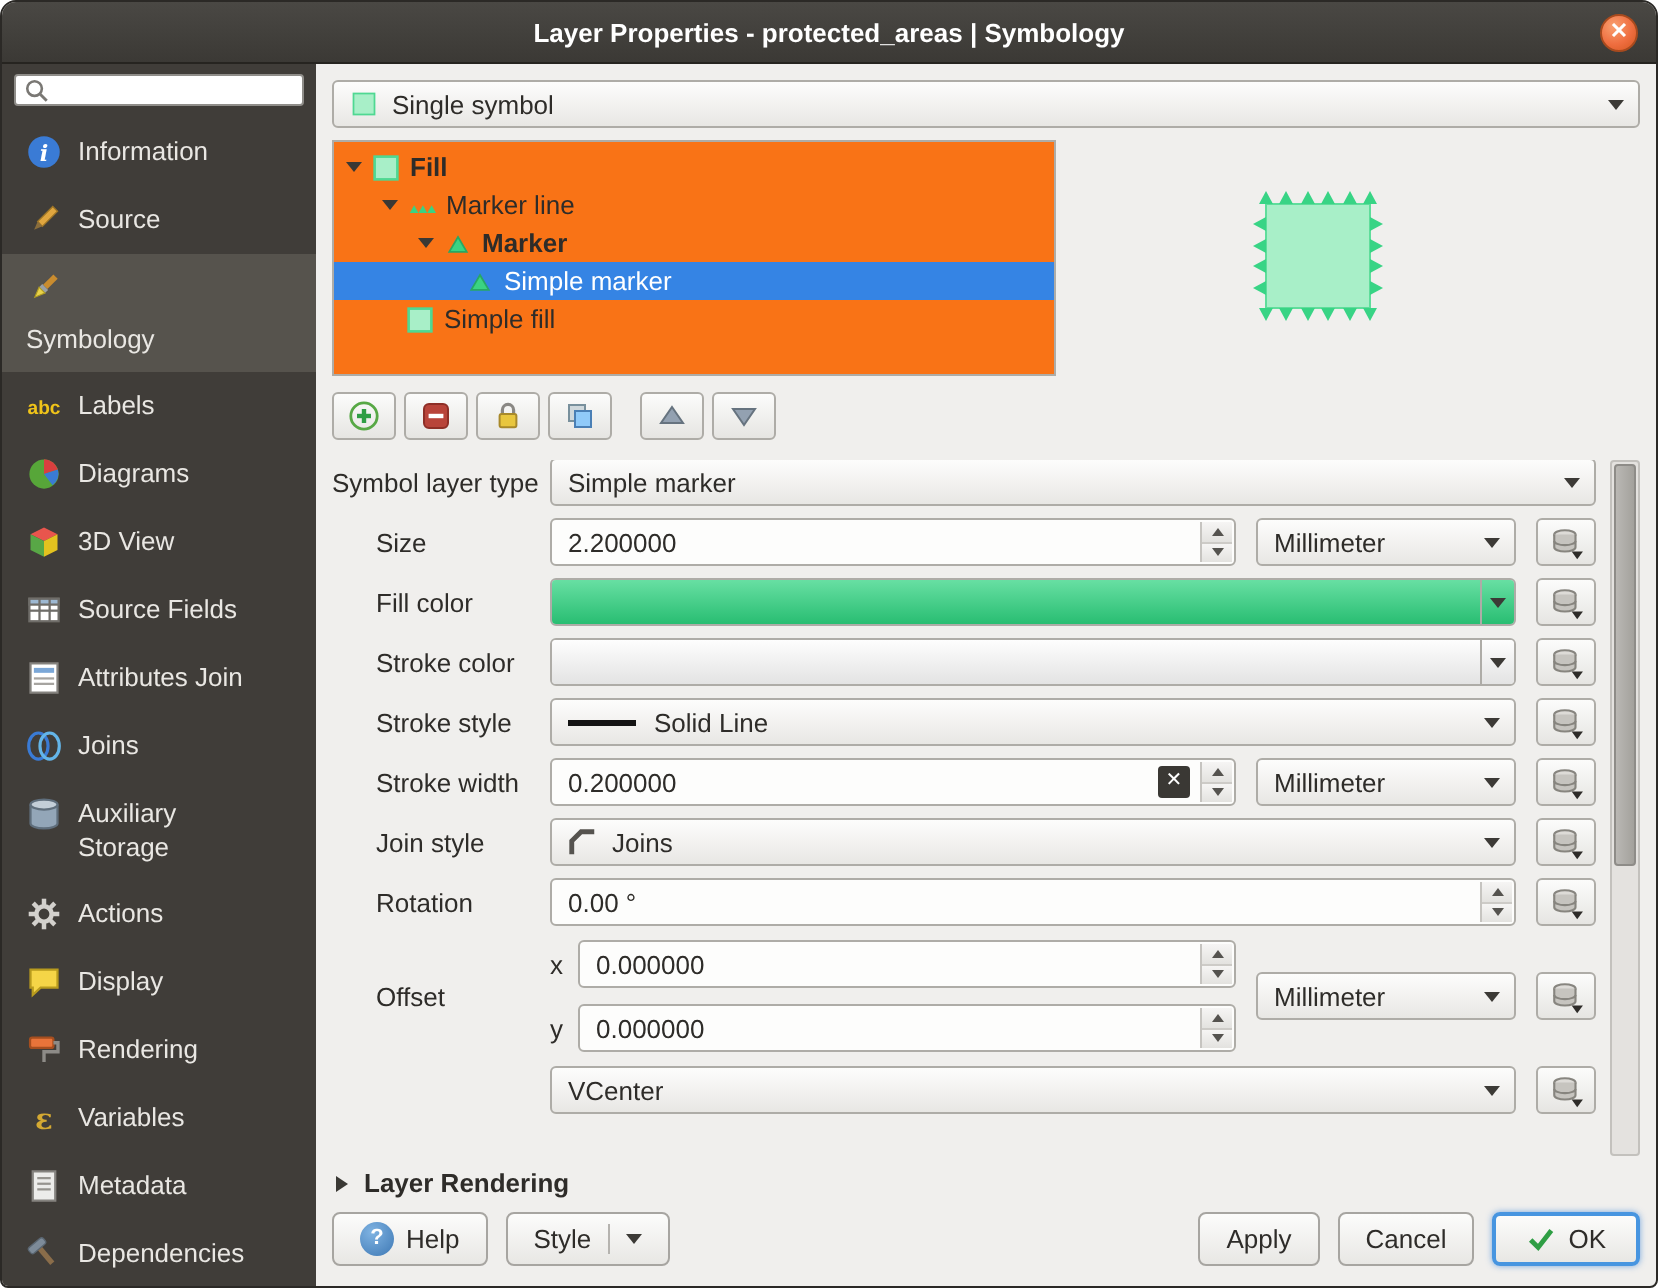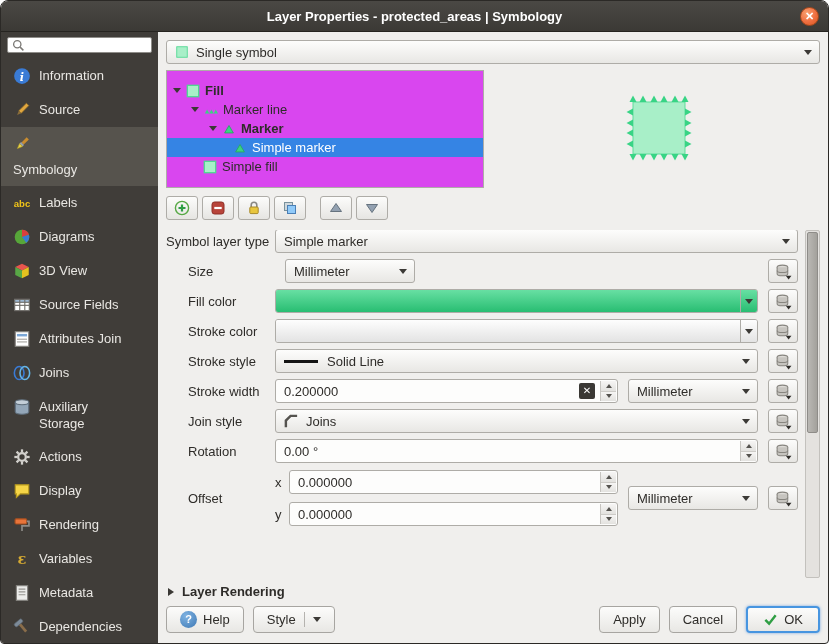--- a/index.html
+++ b/index.html
@@ -36,22 +36,22 @@
   .main{flex:1;position:relative;padding:8px 8px 0 8px;}
 
   .dropdown{height:24px;background:linear-gradient(#fdfdfc,#e8e7e4);border:1px solid #aeaca7;
             border-radius:3px;display:flex;align-items:center;padding:0 20px 0 8px;position:relative;
             cursor:default;white-space:nowrap;overflow:hidden;}
   .dd-arrow{position:absolute;right:7px;top:50%;margin-top:-2px;width:0;height:0;
             border-left:4px solid transparent;border-right:4px solid transparent;border-top:5px solid #3c3a36;}
 
   
   .symbol-panel{position:relative;height:120px;margin-top:6px;}
-  .tree{position:absolute;left:0;top:0;width:318px;height:118px;background:#d946ef;border:1px solid #aeaca7;
-        padding-top:10px;overflow:hidden;}
+  .tree{position:absolute;left:0;top:0;width:362px;height:118px;background:#f97316;border:1px solid #aeaca7;
+        padding-top:3px;overflow:hidden;}
   .tree-row{height:19px;display:flex;align-items:center;gap:5px;white-space:nowrap;}
   .expander{width:0;height:0;border-left:4px solid transparent;border-right:4px solid transparent;
             border-top:5px solid #3a3834;flex:none;}
   .tree-row.selected{background:#3584e4;color:#fff;}
   .tree-ico{width:14px;height:14px;flex:none;}
   .bold{font-weight:bold;}
 
   .preview{position:absolute;left:455px;top:20px;width:76px;height:76px;}
 
   
@@ -434,20 +434,31 @@
             <div class="dropdown wide">
               <span>Simple marker</span>
               <i class="dd-arrow"></i>
             </div>
           </div>
         </div>
 
         <div class="frow">
           <div class="flabel indent">Size</div>
           <div class="control-zone">
+            <div class="spin">
+              <span>2.200000</span>
+              <span class="spin-btns">
+                <span>
+                    <i class="tri-up"></i>
+                  </span>
+                <span>
+                    <i class="tri-down"></i>
+                  </span>
+              </span>
+            </div>
             <div class="dropdown unit">
               <span>Millimeter</span>
               <i class="dd-arrow"></i>
             </div>
           </div>
           <div class="override-btn">
             <svg width="17" height="17" viewBox="0 0 16 16">
                 <use href="#sym-override"></use>
               </svg>
           </div>
@@ -608,20 +619,34 @@
               <i class="dd-arrow"></i>
             </div>
           </div>
           <div class="override-btn">
             <svg width="17" height="17" viewBox="0 0 16 16">
                 <use href="#sym-override"></use>
               </svg>
           </div>
         </div>
 
+        <div class="frow">
+          <div class="flabel indent"></div>
+          <div class="control-zone">
+            <div class="dropdown wide">
+              <span>VCenter</span>
+              <i class="dd-arrow"></i>
+            </div>
+          </div>
+          <div class="override-btn">
+            <svg width="17" height="17" viewBox="0 0 16 16">
+                <use href="#sym-override"></use>
+              </svg>
+          </div>
+        </div>
 
         <div class="scrollbar">
           <div class="scroll-thumb"></div>
         </div>
       </div>
 
       <div class="layer-rendering">
         <i class="collapse-tri"></i>
         <span>Layer Rendering</span>
       </div>

